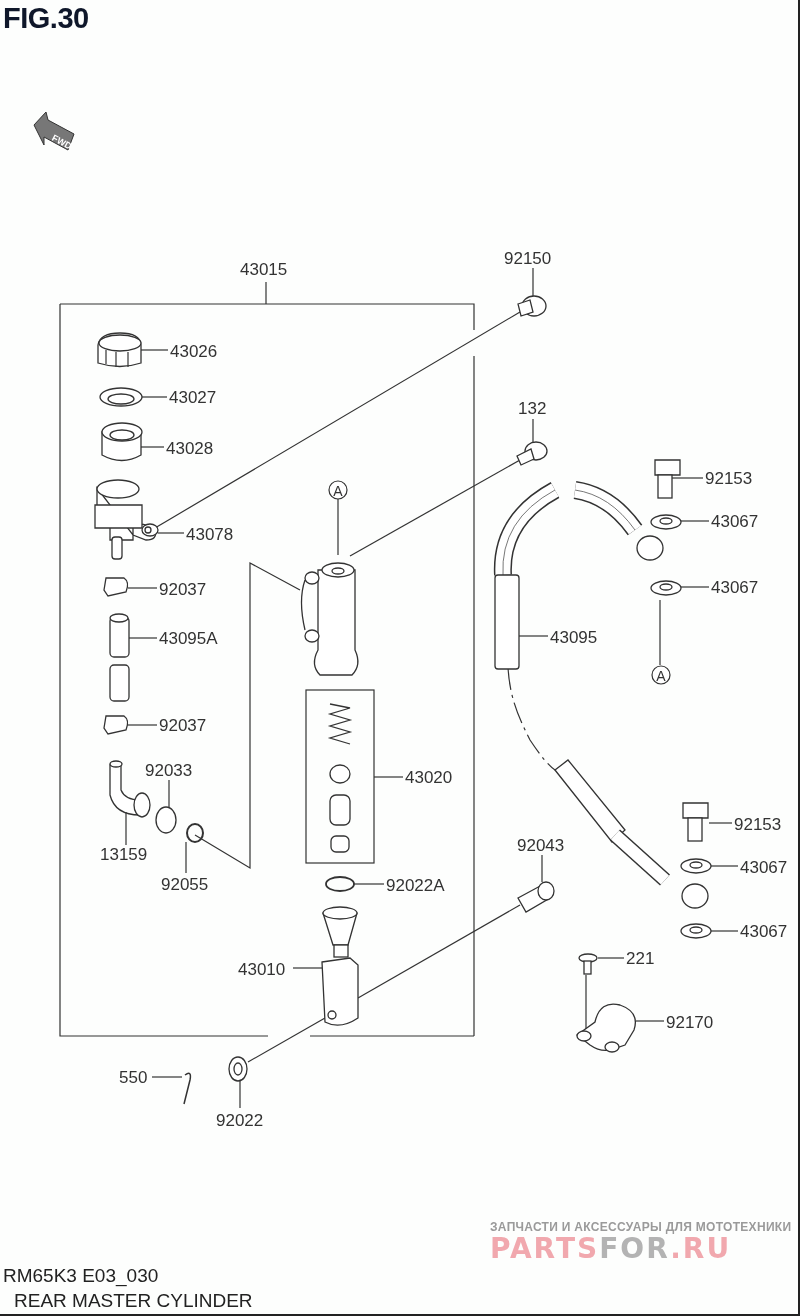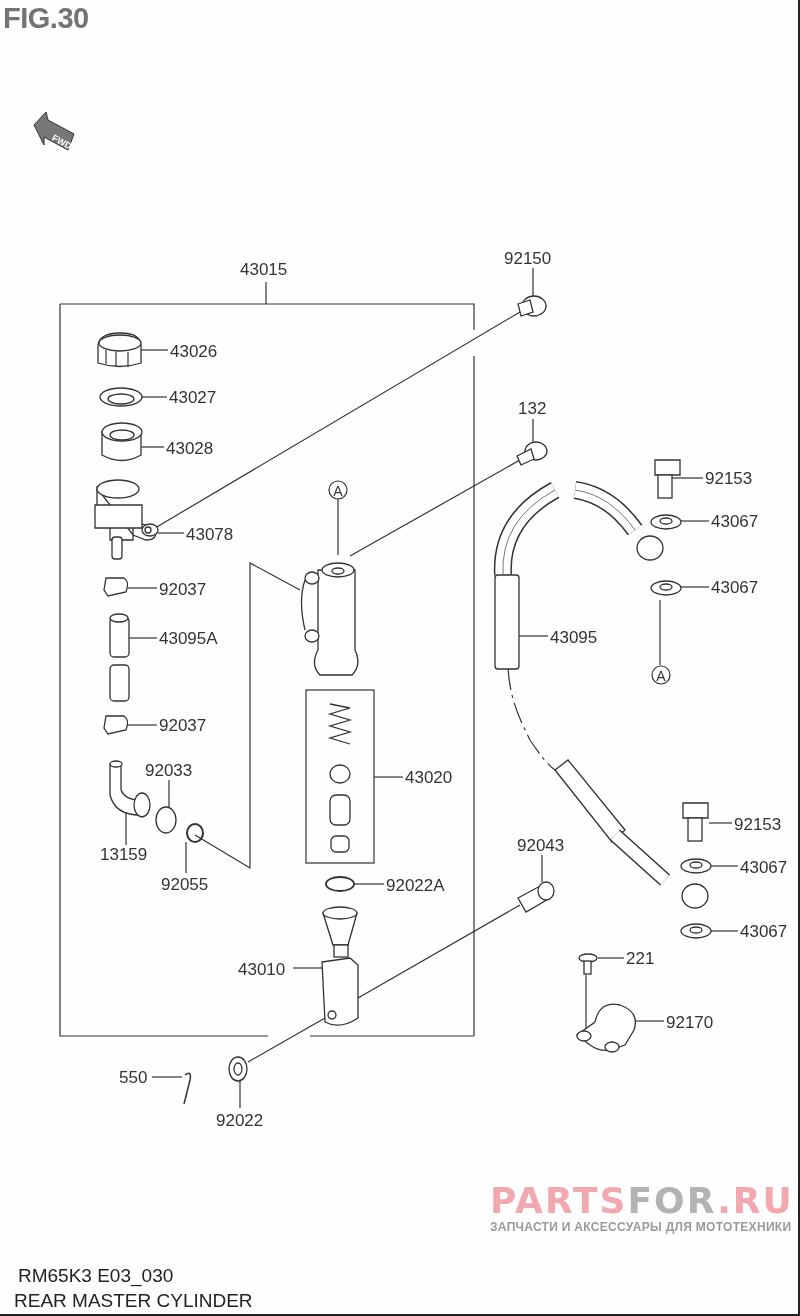--- a/index.html
+++ b/index.html
@@ -1,30 +1,30 @@
 <!DOCTYPE html>
 <html><head>
 <meta charset="utf-8">
 <style>
   html, body { margin: 0; padding: 0; background: #fdfefd; }
   body { width: 800px; height: 1316px; position: relative; overflow: hidden;
          font-family: "Liberation Sans", sans-serif; color: #222; }
   .edge { position: absolute; right: 0; top: 0; width: 2px; height: 1316px; background: #222; }
   .bottom-edge { position: absolute; left: 0; bottom: 0; width: 800px; height: 2px; background: #222; }
   .fig-title { position: absolute; left: 3px; top: 2px; font-size: 29px; font-weight: bold;
-               letter-spacing: -0.5px; color: #737373; }
-  .code-line { position: absolute; left: 18px; top: 1265px; font-size: 19px; color: #222; }
+               letter-spacing: -0.5px; color: #0f172a; }
+  .code-line { position: absolute; left: 3px; top: 1265px; font-size: 19px; color: #222; }
   .name-line { position: absolute; left: 14px; top: 1290px; font-size: 19px; color: #222; }
   svg.diagram { position: absolute; left: 0; top: 0; }
   .lbl { font-family: "Liberation Sans", sans-serif; font-size: 17px; fill: #333; }
   .part { fill: #fff; stroke: #333; stroke-width: 1.3; }
   .lead { stroke: #333; stroke-width: 1.2; fill: none; }
   .wm-top { position: absolute; left: 490px; top: 1220px; font-size: 12px; color: #9a9a9a;
             font-weight: bold; letter-spacing: 0.3px; white-space: nowrap; }
-  .wm-logo { position: absolute; left: 490px; top: 1180px; font-size: 36px; font-weight: bold;
+  .wm-logo { position: absolute; left: 490px; top: 1232px; font-size: 28px; font-weight: bold;
              letter-spacing: 2px; white-space: nowrap; font-family: "DejaVu Sans", sans-serif; }
   .wm-logo .a { color: #f1a8ae; }
   .wm-logo .b { color: #b3b3b3; }
 </style>
 </head>
 <body>
 
 <div class="fig-title">FIG.30</div>
 
 <svg class="diagram" width="800" height="1316" viewBox="0 0 800 1316">

